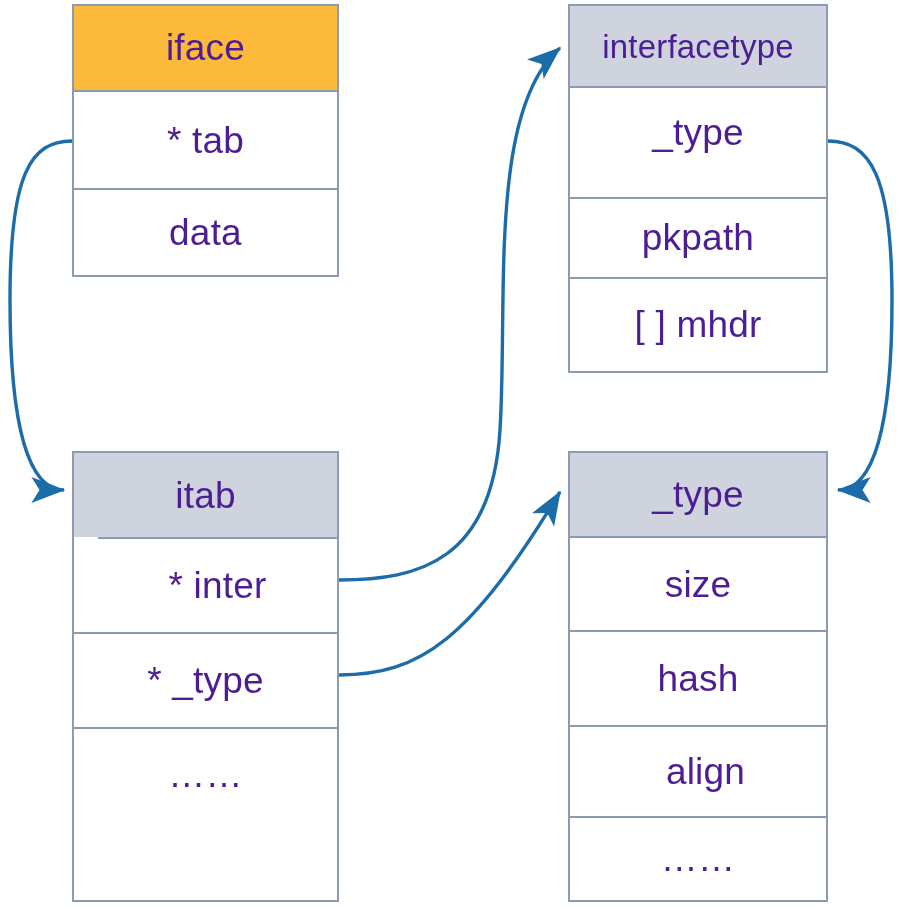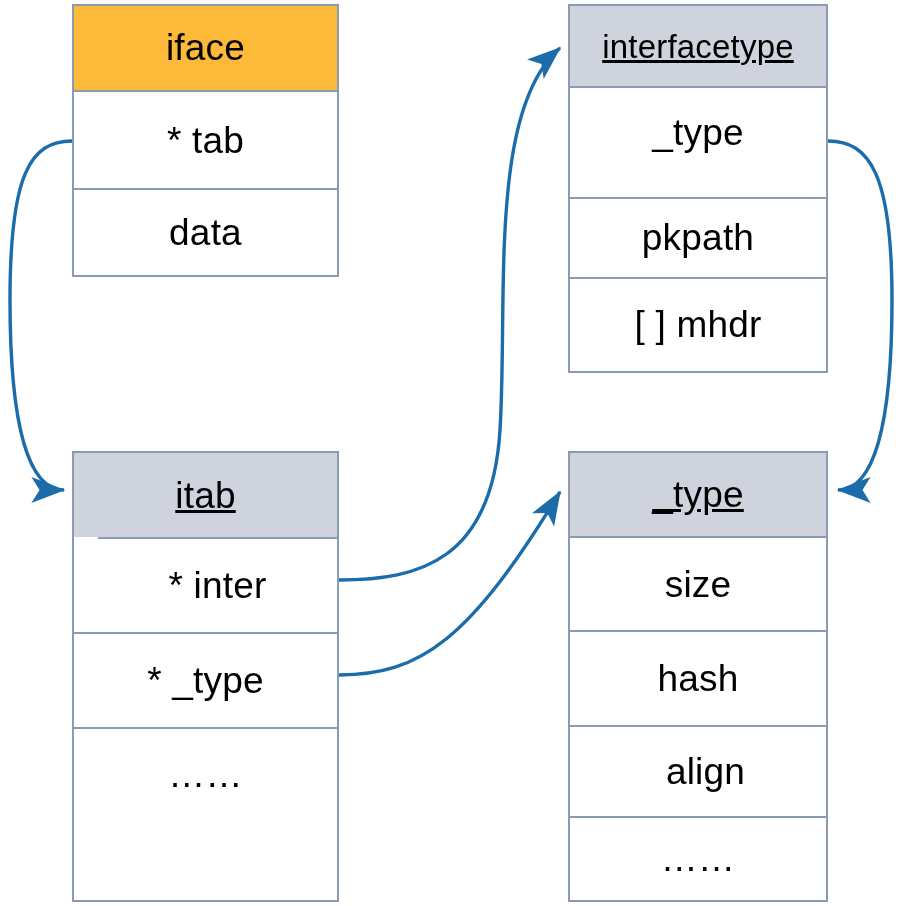--- a/index.html
+++ b/index.html
@@ -19,34 +19,34 @@
     border:2px solid #8b9bb4;
     background:#ffffff;
     display:flex;
     flex-direction:column;
   }
   .row{
     box-sizing:border-box;
     display:flex;
     align-items:center;
     justify-content:center;
-    color:#000000;
+    color:#4c1d95;
     font-size:37px;
     line-height:1;
     letter-spacing:0.2px;
     white-space:nowrap;
     background:#ffffff;
     border-top:2px solid #8b9bb4;
   }
   .row.header{
     border-top:none;
     font-size:37px;
   }
   .row.header.orange{background:#fdb93a;}
-  .row.header.gray{background:#ced3dd;text-decoration:underline;}
+  .row.header.gray{background:#ced3dd;}
   .row.small{font-size:33px;}
 
   
   #arrows{position:absolute;left:0;top:0;width:904px;height:906px;pointer-events:none;}
 </style>
 </head>
 <body>
 
 <div id="canvas">
 

